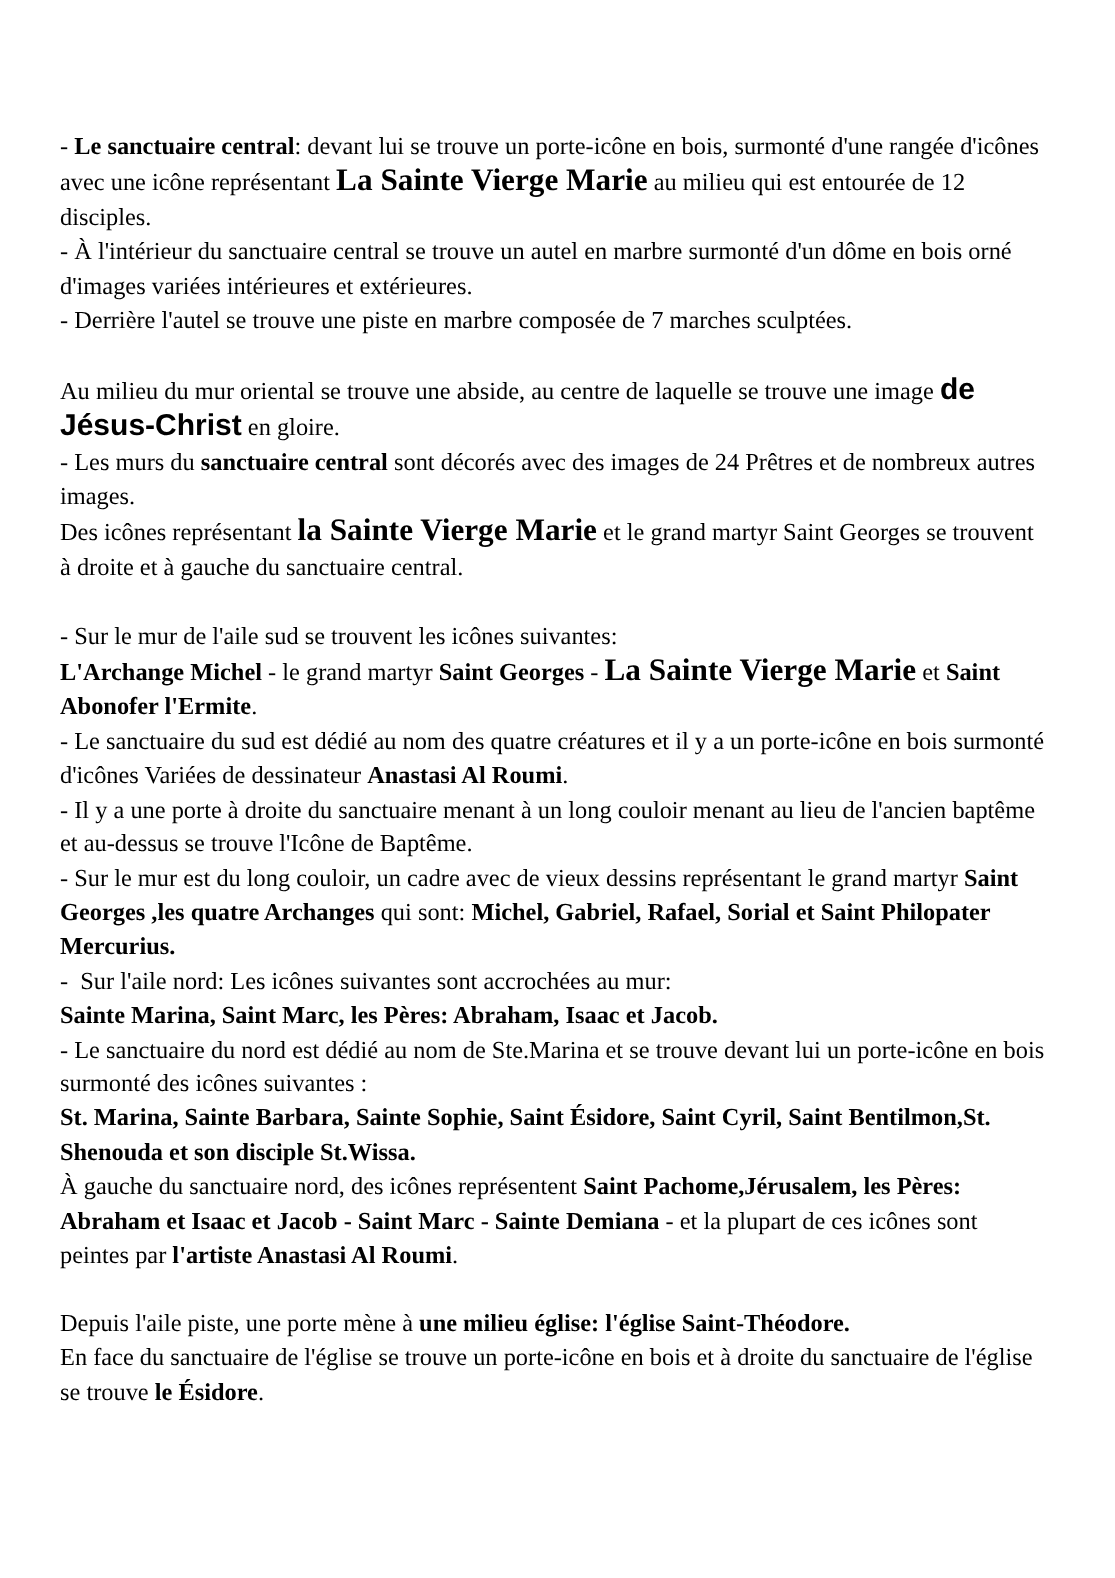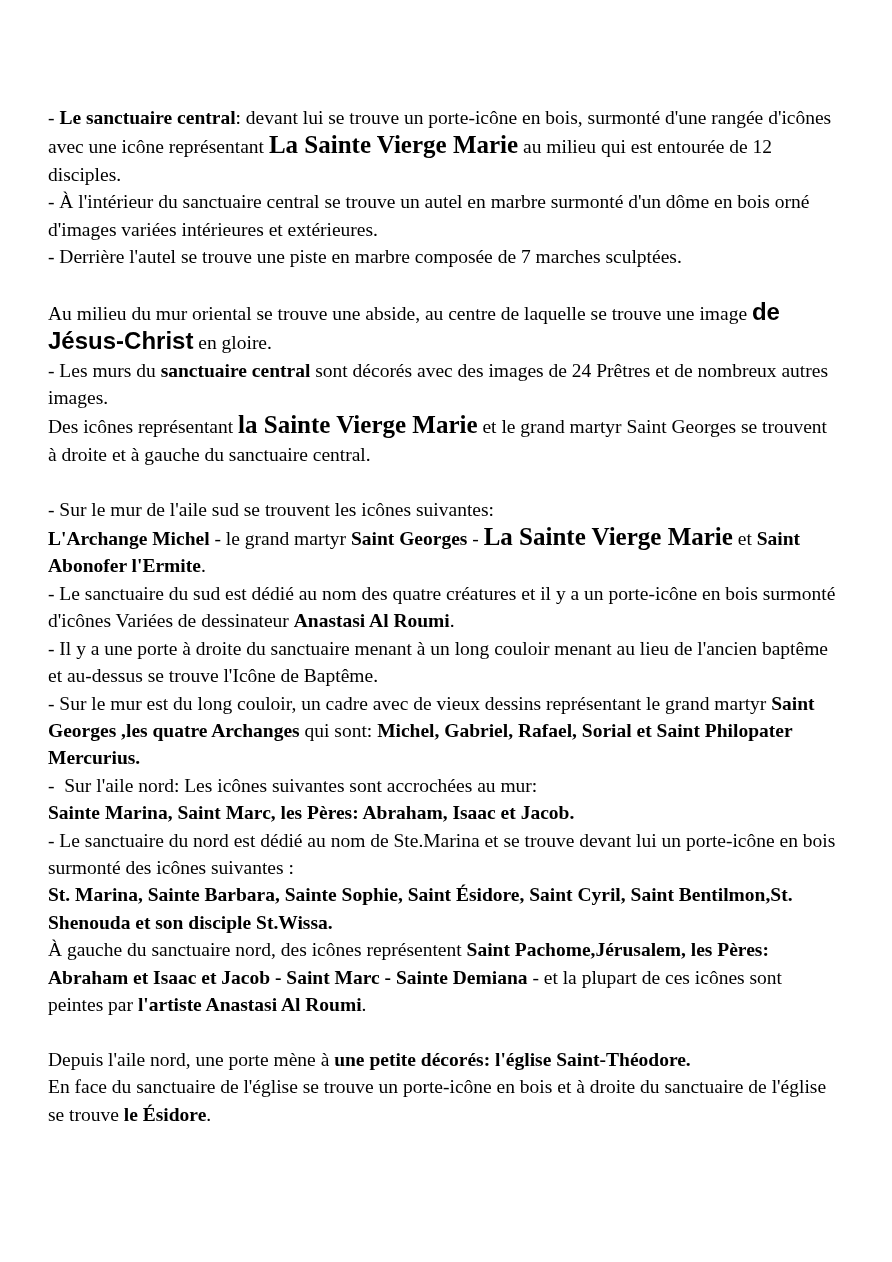--- a/index.html
+++ b/index.html
@@ -57,15 +57,15 @@
 <body>
 
 <div class="page">
   <div class="doc-body" id="doc-body">
       <p class="para"><span class="ws">- </span><span class="b ws">Le sanctuaire central</span><span class="ws">: devant lui se trouve un porte-icône en bois, surmonté d'une rangée d'icônes avec une icône représentant </span><span class="big ws">La Sainte Vierge Marie</span><span class="ws"> au milieu qui est entourée de 12 disciples.</span><br><span class="ws">- À l'intérieur du sanctuaire central se trouve un autel en marbre surmonté d'un dôme en bois orné d'images variées intérieures et extérieures.</span><br><span class="ws">- Derrière l'autel se trouve une piste en marbre composée de 7 marches sculptées.</span></p>
       <div class="spacer"></div>
       <p class="para"><span class="ws">Au milieu du mur oriental se trouve une abside, au centre de laquelle se trouve une image </span><span class="bigsans ws">de Jésus-Christ</span><span class="ws"> en gloire.</span><br><span class="ws">- Les murs du </span><span class="b ws">sanctuaire central</span><span class="ws"> sont décorés avec des images de 24 Prêtres et de nombreux autres images.</span><br><span class="ws">Des icônes représentant </span><span class="big ws">la Sainte Vierge Marie</span><span class="ws"> et le grand martyr Saint Georges se trouvent à droite et à gauche du sanctuaire central.</span></p>
       <div class="spacer"></div>
       <p class="para"><span class="ws">- Sur le mur de l'aile sud se trouvent les icônes suivantes:</span><br><span class="b ws">L'Archange Michel</span><span class="ws"> - le grand martyr </span><span class="b ws">Saint Georges</span><span class="ws"> - </span><span class="big ws">La Sainte Vierge Marie</span><span class="ws"> et </span><span class="b ws">Saint Abonofer l'Ermite</span><span class="ws">.</span><br><span class="ws">- Le sanctuaire du sud est dédié au nom des quatre créatures et il y a un porte-icône en bois surmonté d'icônes Variées de dessinateur </span><span class="b ws">Anastasi Al Roumi</span><span class="ws">.</span><br><span class="ws">- Il y a une porte à droite du sanctuaire menant à un long couloir menant au lieu de l'ancien baptême et au-dessus se trouve l'Icône de Baptême.</span><br><span class="ws">- Sur le mur est du long couloir, un cadre avec de vieux dessins représentant le grand martyr </span><span class="b ws">Saint Georges ,les quatre Archanges</span><span class="ws"> qui sont: </span><span class="b ws">Michel, Gabriel, Rafael, Sorial et Saint Philopater Mercurius.</span><br><span class="ws">-  Sur l'aile nord: Les icônes suivantes sont accrochées au mur:</span><br><span class="b ws">Sainte Marina, Saint Marc, les Pères: Abraham, Isaac et Jacob.</span><br><span class="ws">- Le sanctuaire du nord est dédié au nom de Ste.Marina et se trouve devant lui un porte-icône en bois surmonté des icônes suivantes :</span><br><span class="b ws">St. Marina, Sainte Barbara, Sainte Sophie, Saint Ésidore, Saint Cyril, Saint Bentilmon,St. Shenouda et son disciple St.Wissa.</span><br><span class="ws">À gauche du sanctuaire nord, des icônes représentent </span><span class="b ws">Saint Pachome,Jérusalem, les Pères: Abraham et Isaac et Jacob - Saint Marc - Sainte Demiana</span><span class="ws"> - et la plupart de ces icônes sont peintes par </span><span class="b ws">l'artiste Anastasi Al Roumi</span><span class="ws">.</span></p>
       <div class="spacer"></div>
-      <p class="para"><span class="ws">Depuis l'aile nord, une porte mène à </span><span class="b ws">une petite décorés: l'église Saint-Théodore.</span><br><span class="ws">En face du sanctuaire de l'église se trouve un porte-icône en bois et à droite du sanctuaire de l'église se trouve </span><span class="b ws">le Ésidore</span><span class="ws">.</span></p>
+      <p class="para"><span class="ws">Depuis l'aile piste, une porte mène à </span><span class="b ws">une milieu église: l'église Saint-Théodore.</span><br><span class="ws">En face du sanctuaire de l'église se trouve un porte-icône en bois et à droite du sanctuaire de l'église se trouve </span><span class="b ws">le Ésidore</span><span class="ws">.</span></p>
     </div>
 </div>
 
 </body></html>

